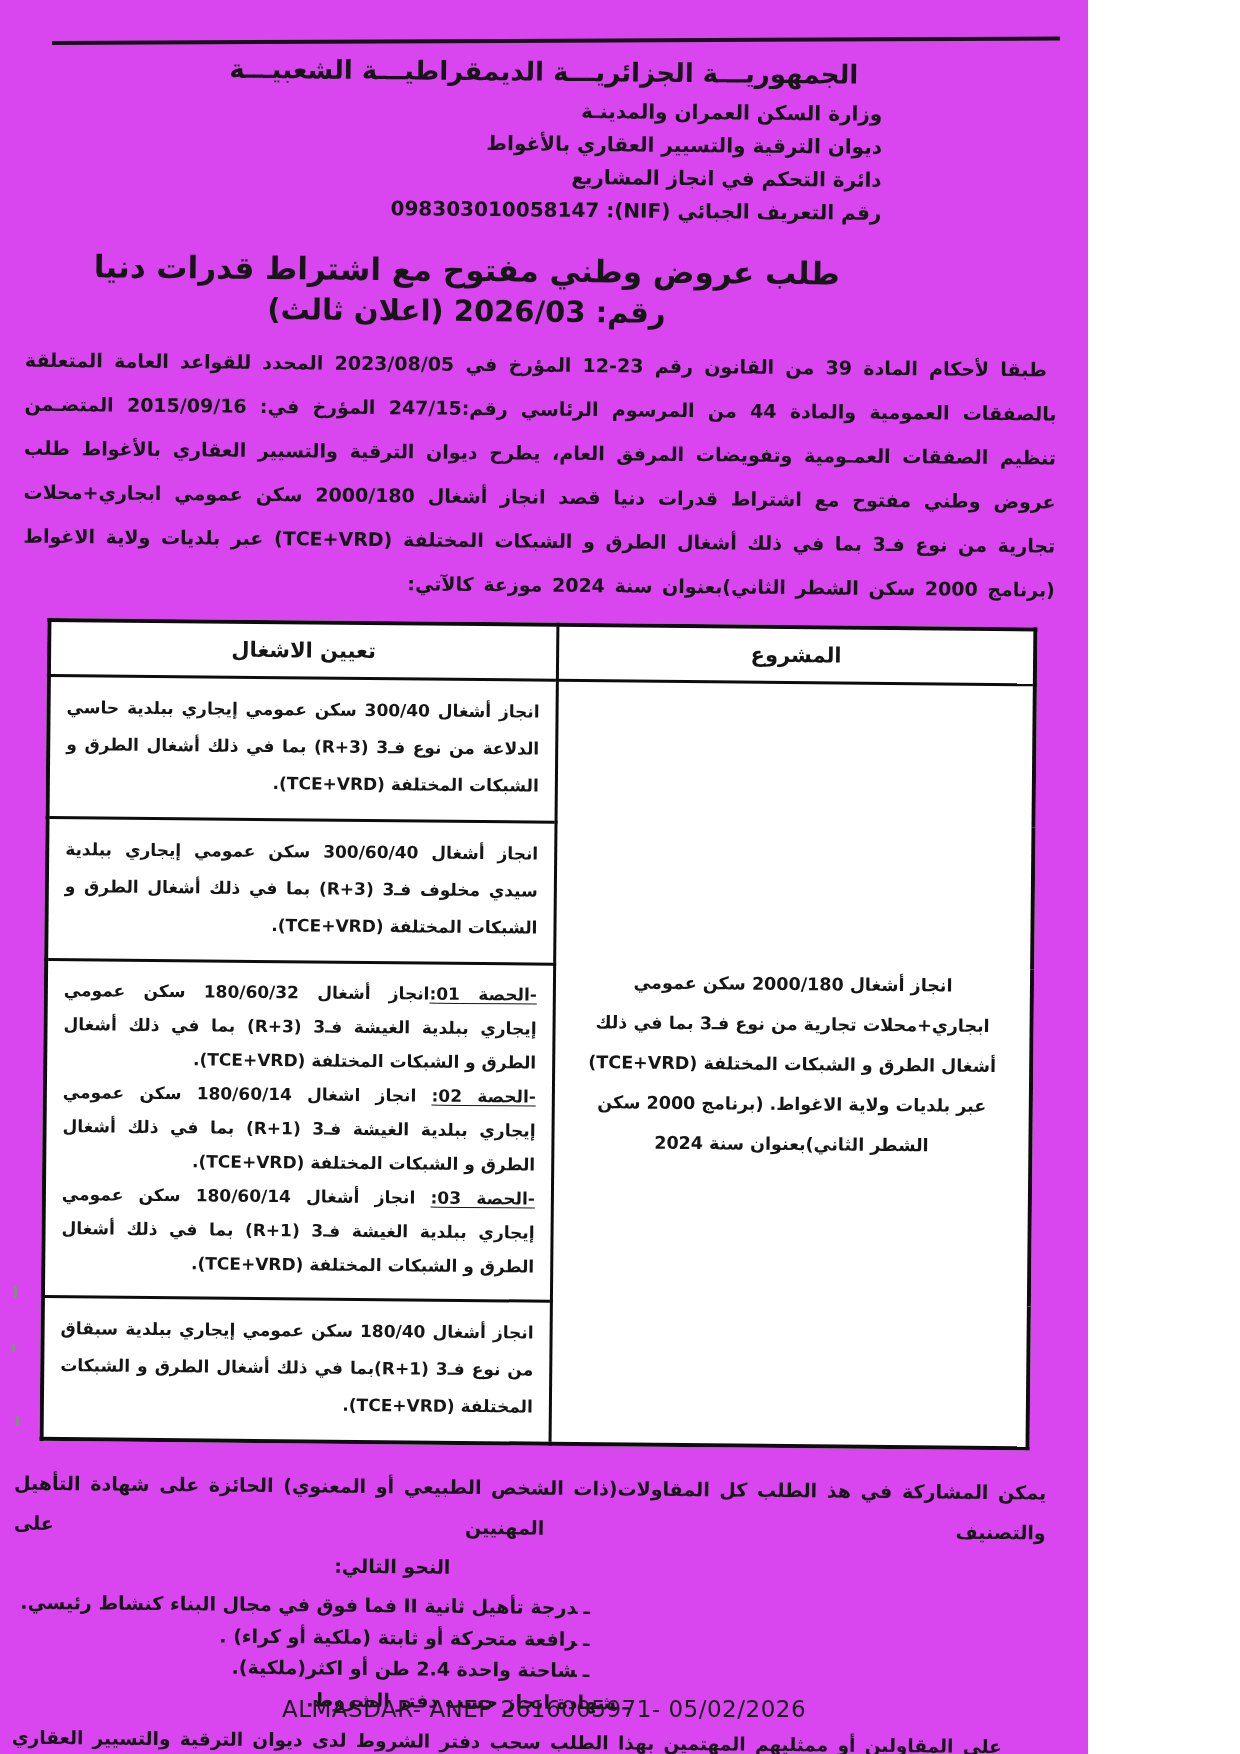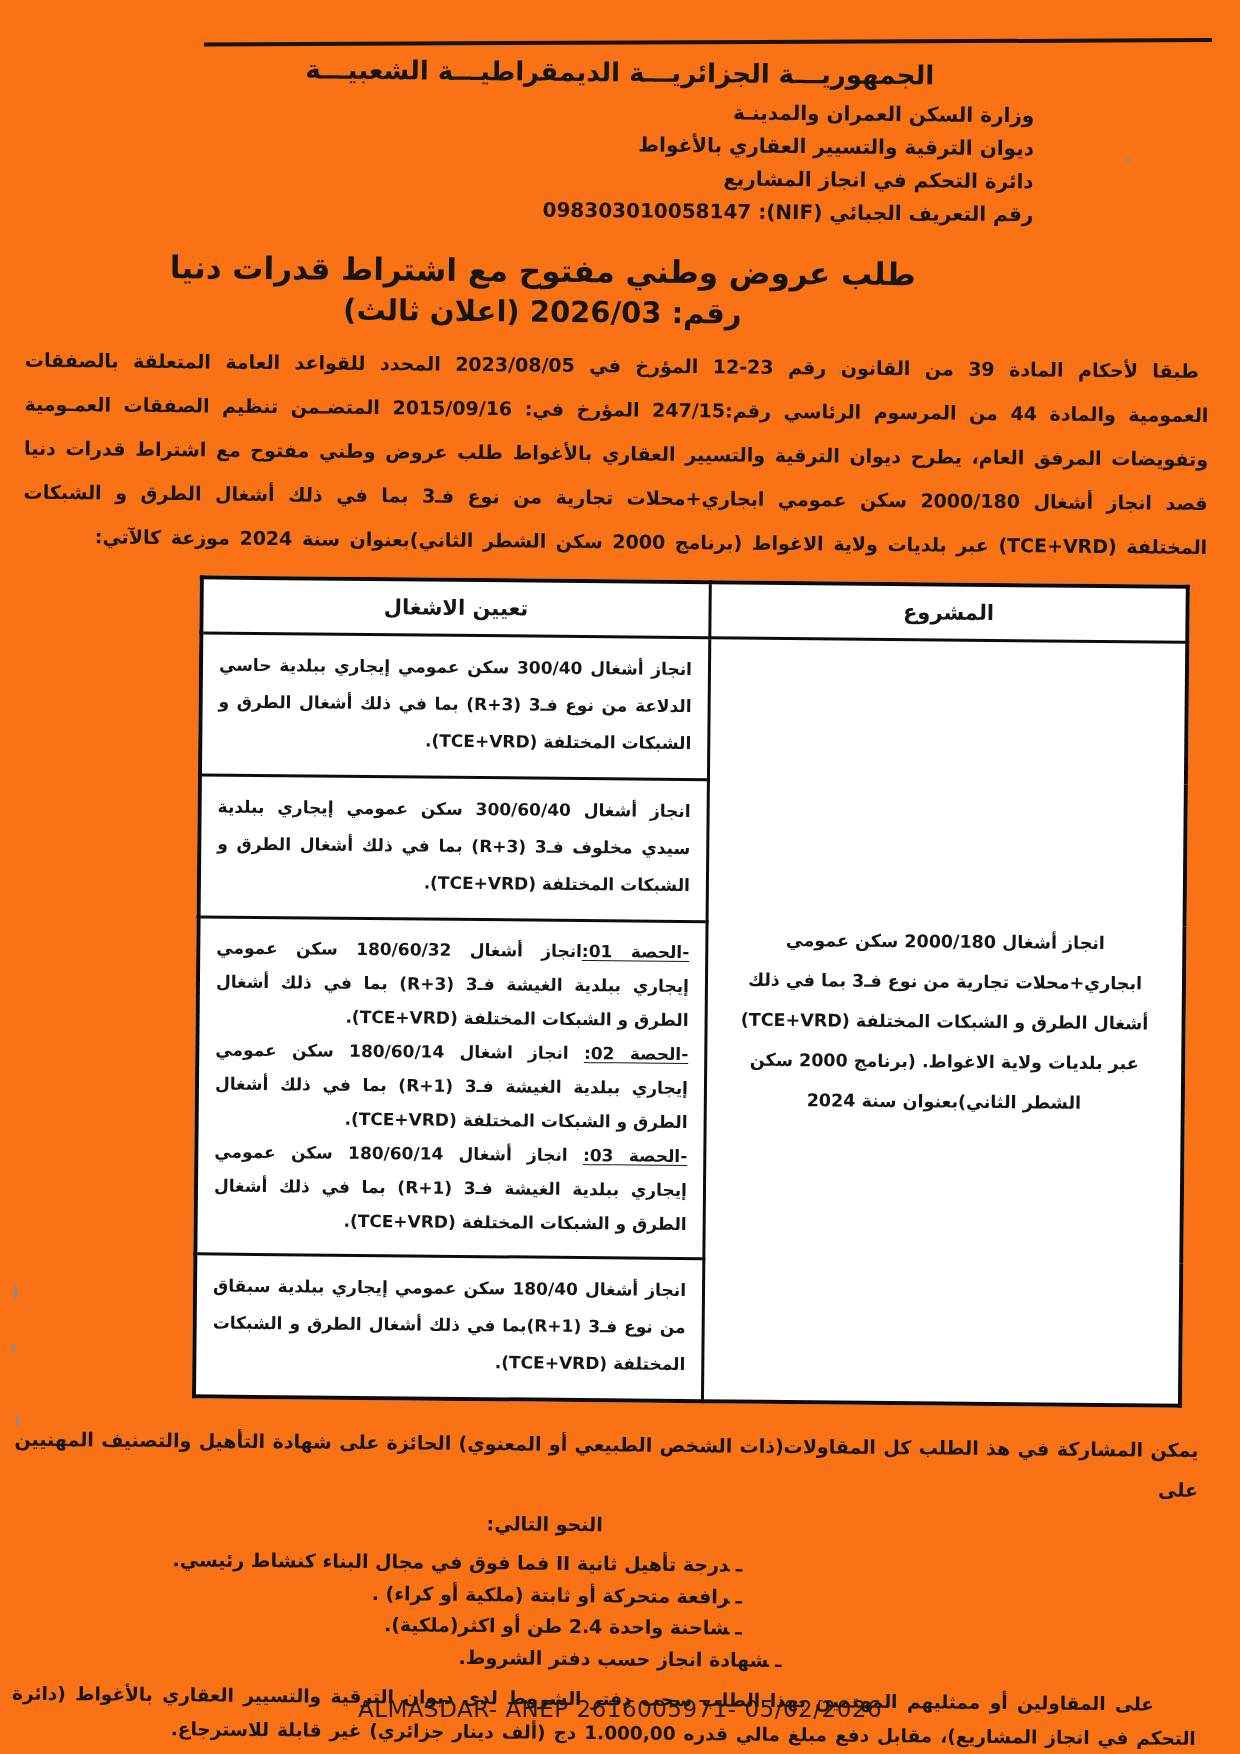--- a/index.html
+++ b/index.html
@@ -1,19 +1,19 @@
 <!DOCTYPE html>
 <html lang="ar"><head>
 <meta charset="utf-8">
 <style>
   html,body{margin:0;padding:0;background:#ffffff;}
   .page{
     position:relative;
-    width:1240px;height:1754px;
-    background:#f97316;
+    width:1088px;height:1754px;
+    background:#d946ef;
     overflow:hidden;
     font-family:"DejaVu Sans",sans-serif;
     color:#161616;
   }
   .scan{
     position:absolute;top:0;left:0;right:0;
     padding:0 28px;
     direction:rtl;
     transform:rotate(0.55deg);
     transform-origin:60px 40px;

